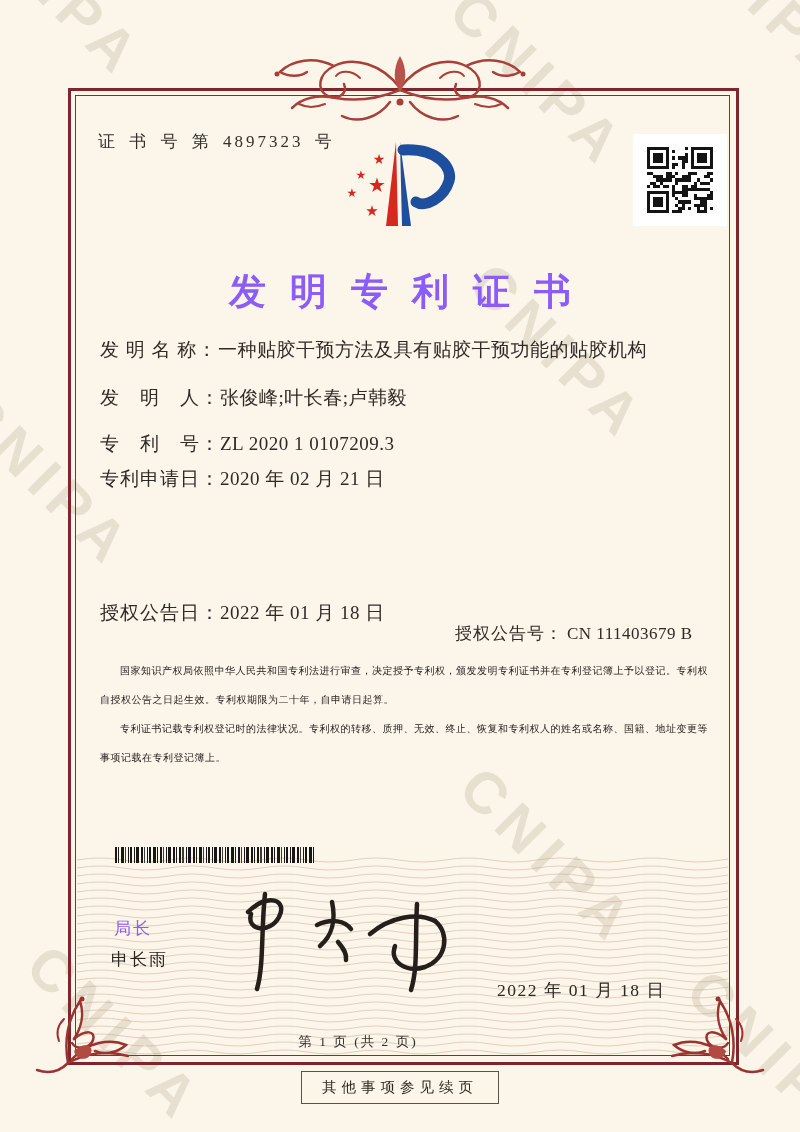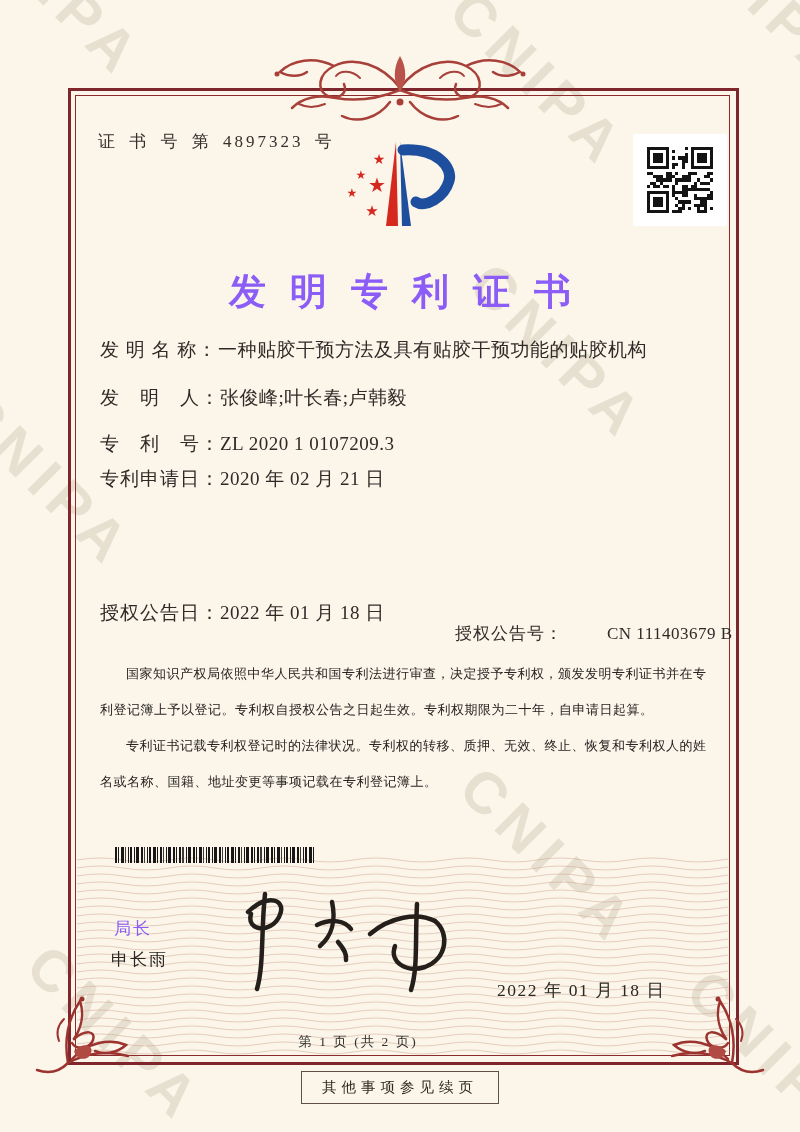--- a/index.html
+++ b/index.html
@@ -25,24 +25,24 @@
   .qr-box{position:absolute;left:633px;top:134px;width:94px;height:92px;background:#ffffff;display:flex;align-items:center;justify-content:center;}
   .doc-title{
     position:absolute;left:0;top:242px;width:800px;text-align:center;
     font-size:37px;font-weight:bold;letter-spacing:24px;text-indent:24px;color:#8b5cf6;
   }
   
   .field-row{position:absolute;left:100px;width:612px;display:flex;font-size:19px;line-height:24px;color:#2e2a26;}
   .flabel{flex:0 0 118px;letter-spacing:1px;white-space:nowrap;}
   .fvalue{flex:1;letter-spacing:0.5px;}
   .fvalue-narrow{max-width:485px;}
-  .grant-no-row{position:absolute;left:455px;display:flex;font-size:17px;line-height:24px;color:#2e2a26;gap:40px;}
+  .grant-no-row{position:absolute;left:455px;display:flex;font-size:17px;line-height:24px;color:#2e2a26;}
   .grant-no-row .flabel{flex:0 0 auto;margin-right:4px;}
   
-  .body-text{position:absolute;left:100px;top:656px;width:612px;font-size:13px;line-height:36px;color:#262320;}
+  .body-text{position:absolute;left:100px;top:656px;width:612px;font-size:10px;line-height:29px;color:#262320;}
   .body-text p{margin:0;text-indent:2em;letter-spacing:0.5px;}
   
   .barcode{position:absolute;left:115px;top:847px;}
   
   .sig-title{position:absolute;left:114px;top:917px;font-family:"Liberation Sans","DejaVu Sans",sans-serif;font-size:17px;color:#8b5cf6;letter-spacing:2px;}
   .sig-name{position:absolute;left:111px;top:948px;font-family:Liberation Mono, monospace;font-size:17px;color:#2a2723;letter-spacing:2px;}
   .sig-script{position:absolute;left:220px;top:880px;}
   .sig-date{position:absolute;left:497px;top:978px;font-size:17.5px;letter-spacing:1.5px;color:#2b2723;}
   
   .page-info{position:absolute;left:0;top:1033px;width:716px;text-align:center;font-size:13.5px;letter-spacing:2px;color:#33302c;}

